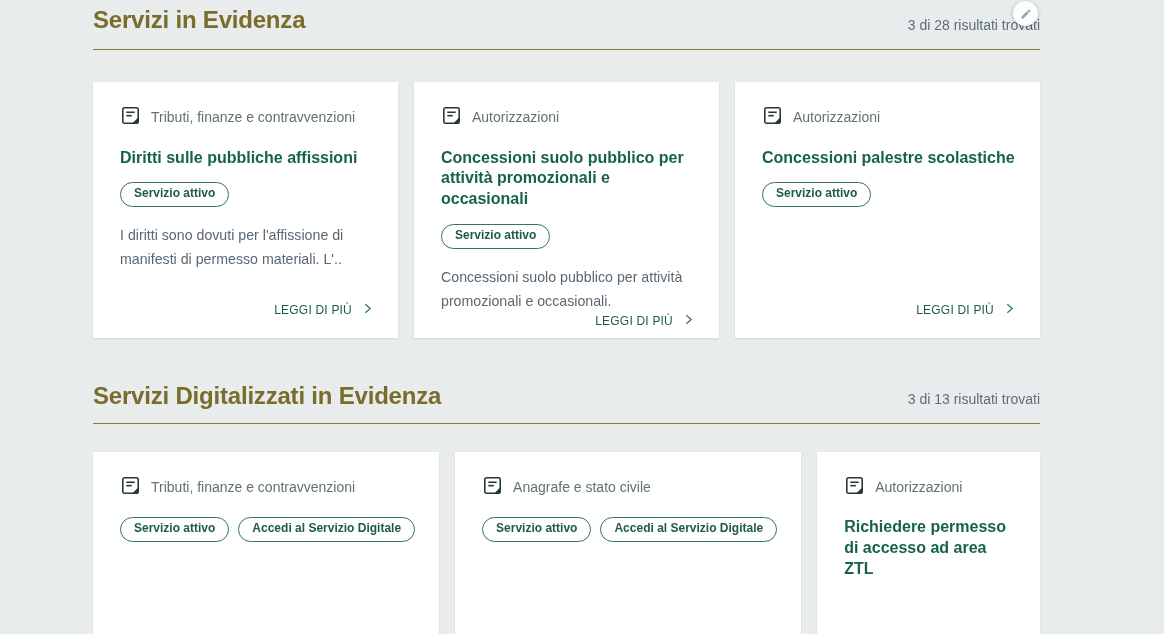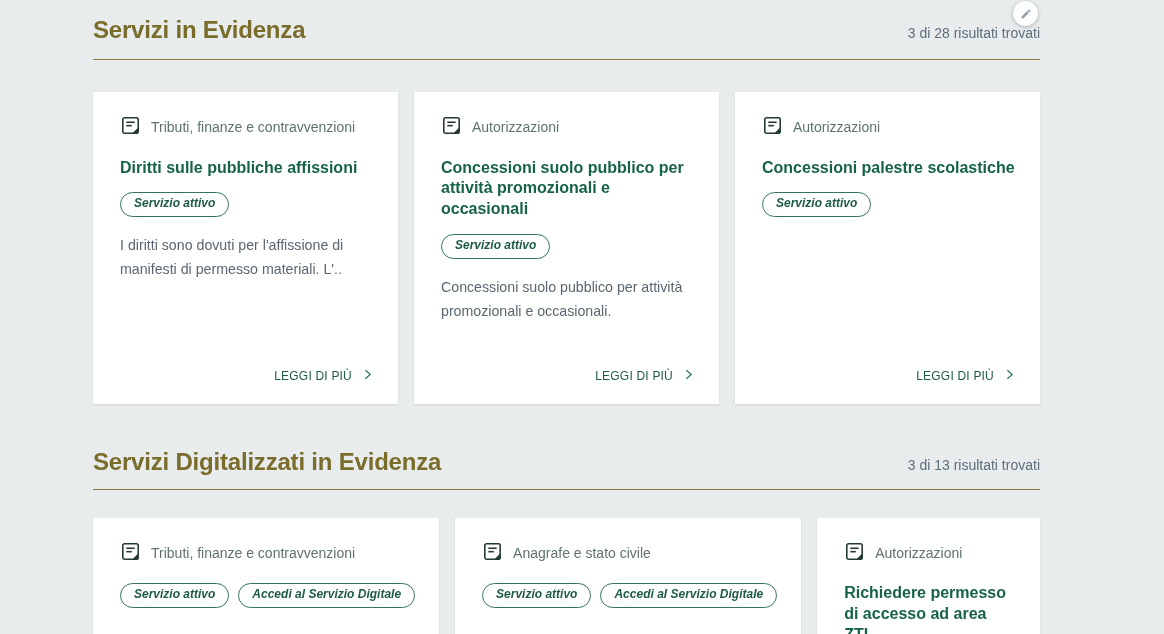--- a/index.html
+++ b/index.html
@@ -12,21 +12,21 @@
     position: relative;
   }
   .container { width: 947px; margin-left: 93px; }
 
   
   .section-header {
     display: flex; justify-content: space-between; align-items: flex-start;
     border-bottom: 1px solid #8a7d3c;
     position: relative;
   }
-  .section-header.first { padding-top: 16px; padding-bottom: 14px; }
+  .section-header.first { padding-top: 6px; padding-bottom: 14px; align-items: center; }
   .section-header.second { padding-bottom: 12px; }
   .section-title {
     margin: 0; font-size: 24px; font-weight: bold; color: #7a6c2a;
     letter-spacing: -0.2px; line-height: 1.2;
   }
   .results-count { font-size: 14px; color: #5c6f7b; margin-top: 9px; }
 
   .edit-fab {
     position: absolute; top: 1px; right: 2px;
     width: 25px; height: 25px; border-radius: 50%;
@@ -36,39 +36,39 @@
     color: #97a0a8; cursor: pointer; padding: 0;
   }
 
   
   .cards-grid {
     display: grid; grid-template-columns: repeat(3, 1fr); gap: 16px;
     margin-top: 32px;
   }
   .cards-grid.second { margin-top: 28px; }
   .card {
-    background: #ffffff; height: 312px;
+    background: #ffffff; height: 256px;
     padding: 23px 24px 20px 27px;
     display: flex; flex-direction: column;
     box-shadow: 0 1px 2px rgba(0,0,0,0.10);
   }
   .card-category {
     display: flex; align-items: center; gap: 10px;
     color: #5f7568; font-size: 14px; margin-bottom: 18px; line-height: 1.2;
   }
   .note-icon { color: #233b2d; flex: 0 0 auto; display: block; }
   .card-title {
     margin: 0 0 14px 0; color: #17634a;
     font-size: 16px; font-weight: bold; line-height: 1.3;
   }
   .badges { display: flex; gap: 9px; margin-bottom: 16px; flex-wrap: nowrap; }
   .badge {
     border: 1px solid #35755a; color: #1d5c42;
     border-radius: 999px; padding: 3px 13px 4px 13px;
-    font-size: 12px; font-weight: bold; white-space: nowrap; line-height: 1.3; font-style: italic;
+    font-size: 12px; font-weight: bold; white-space: nowrap; line-height: 1.3;
   }
   .card-desc { margin: 0; color: #5a6772; font-size: 14.2px; line-height: 1.7; }
   .card-footer {
     margin-top: auto;
     display: flex; justify-content: flex-end; align-items: center; gap: 9px;
   }
   .read-more {
     color: #1d5c42; font-weight: normal; font-size: 12px;
     text-decoration: none; letter-spacing: 0.2px;
     display: flex; align-items: center; gap: 9px;

